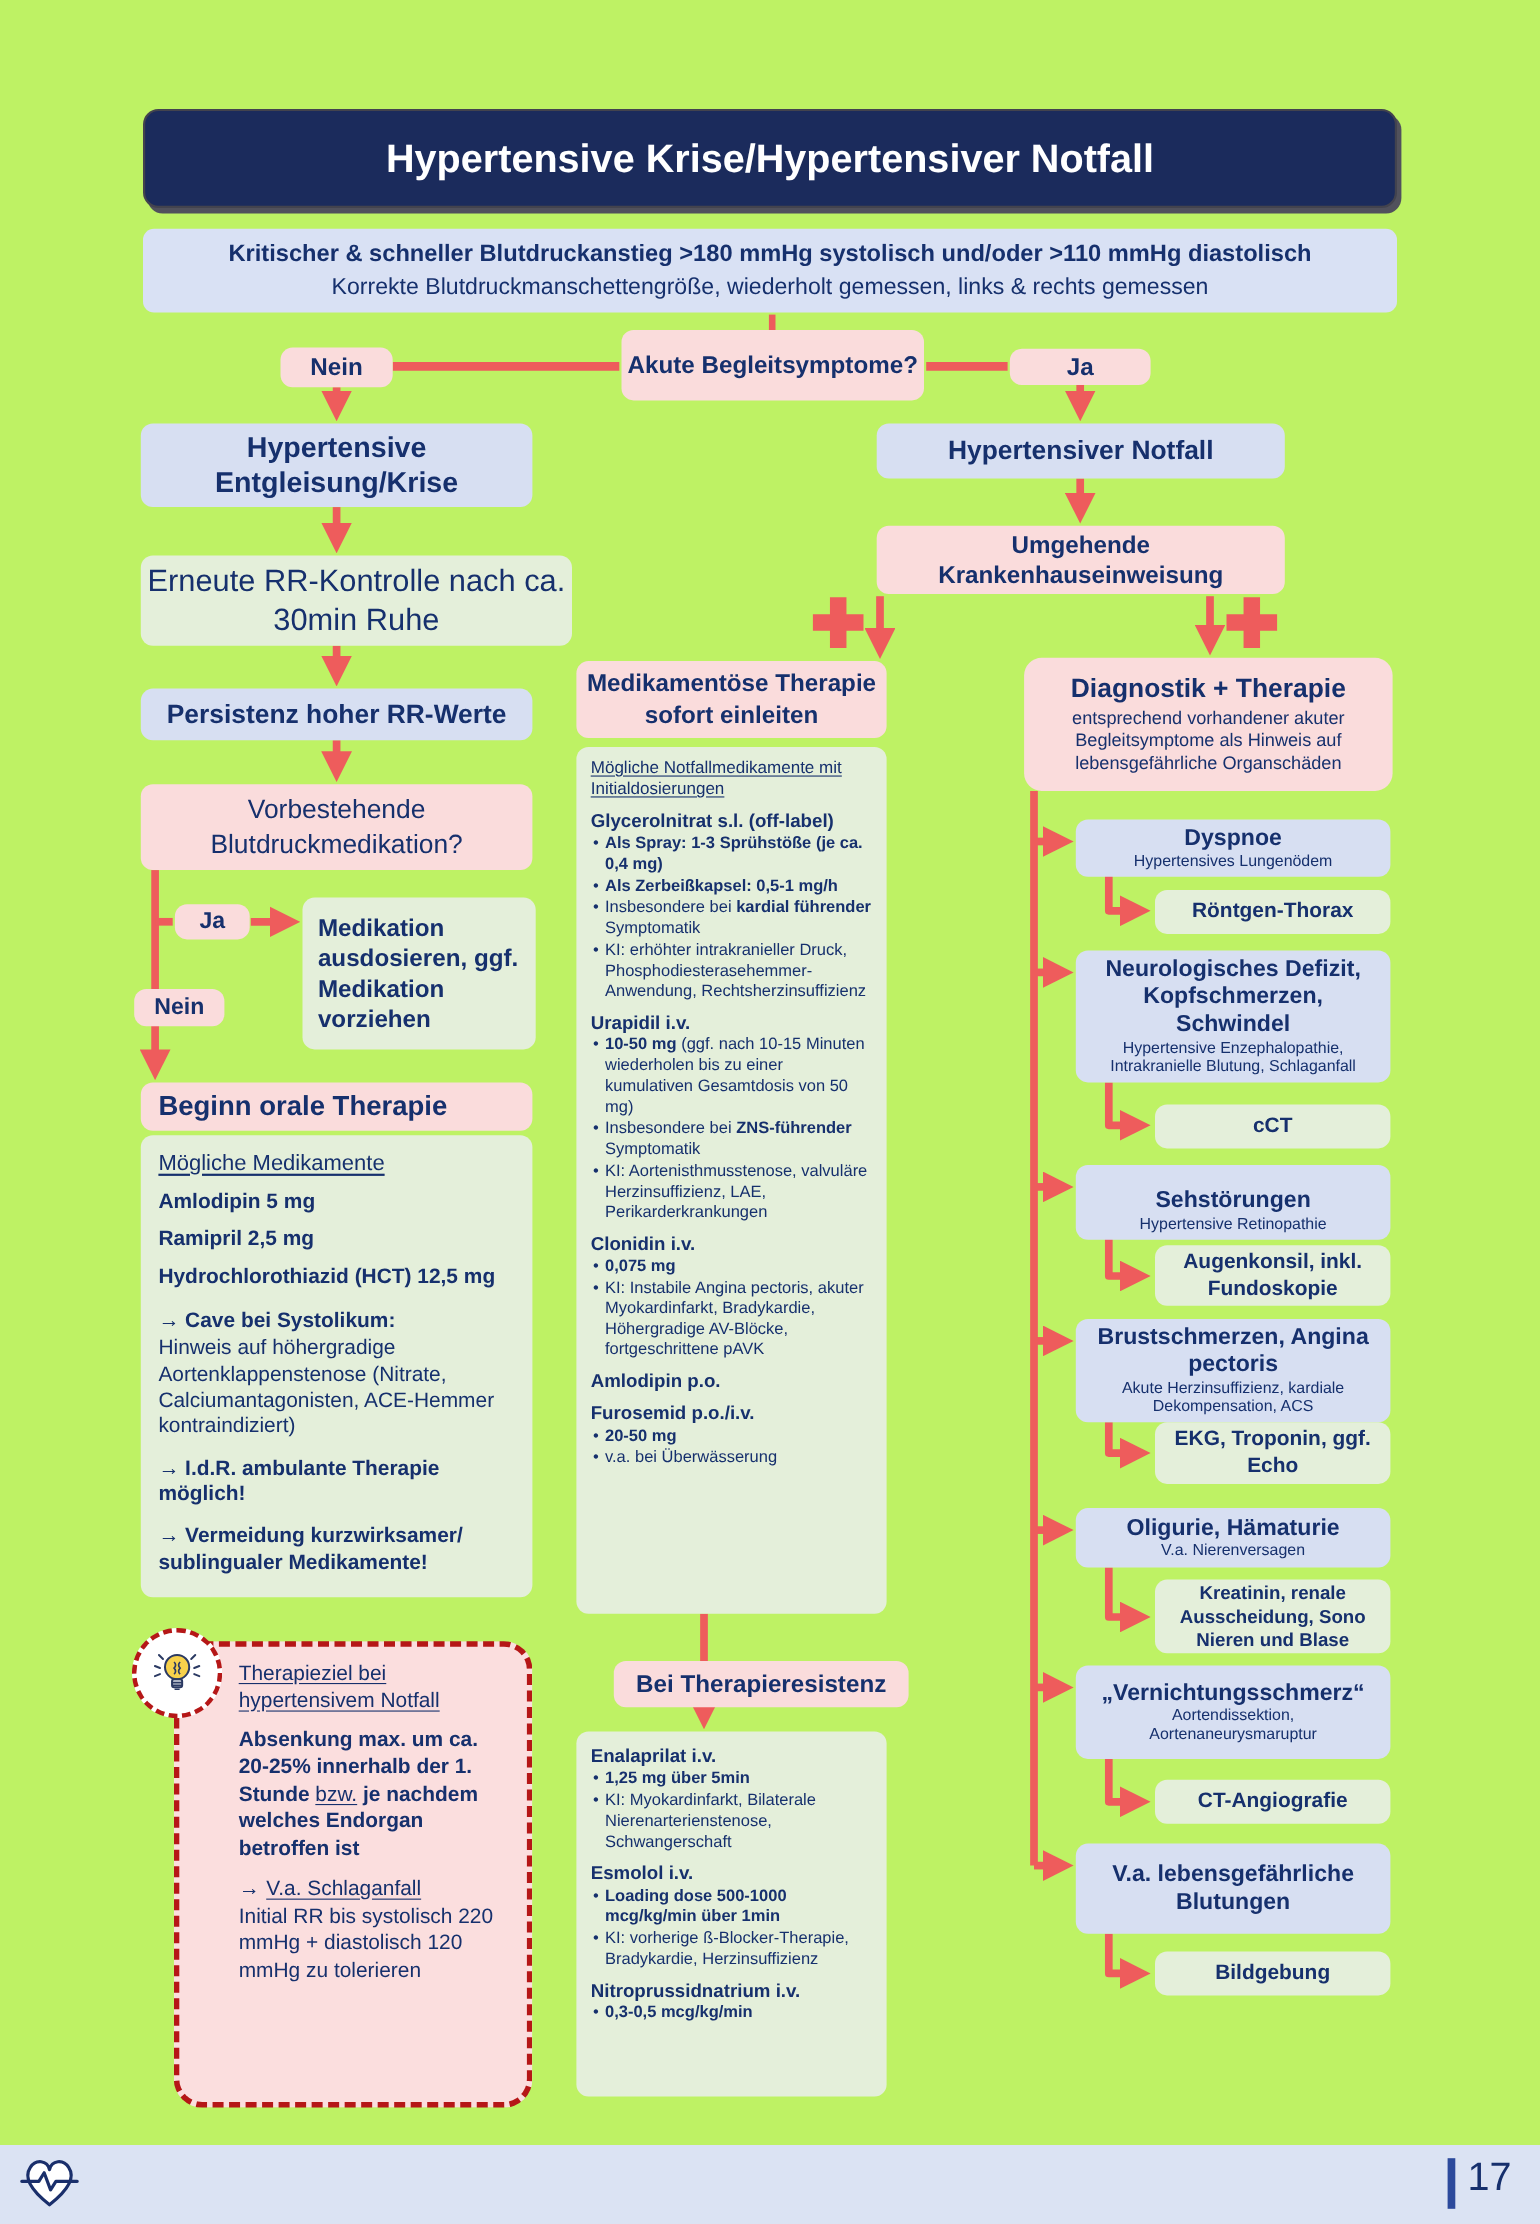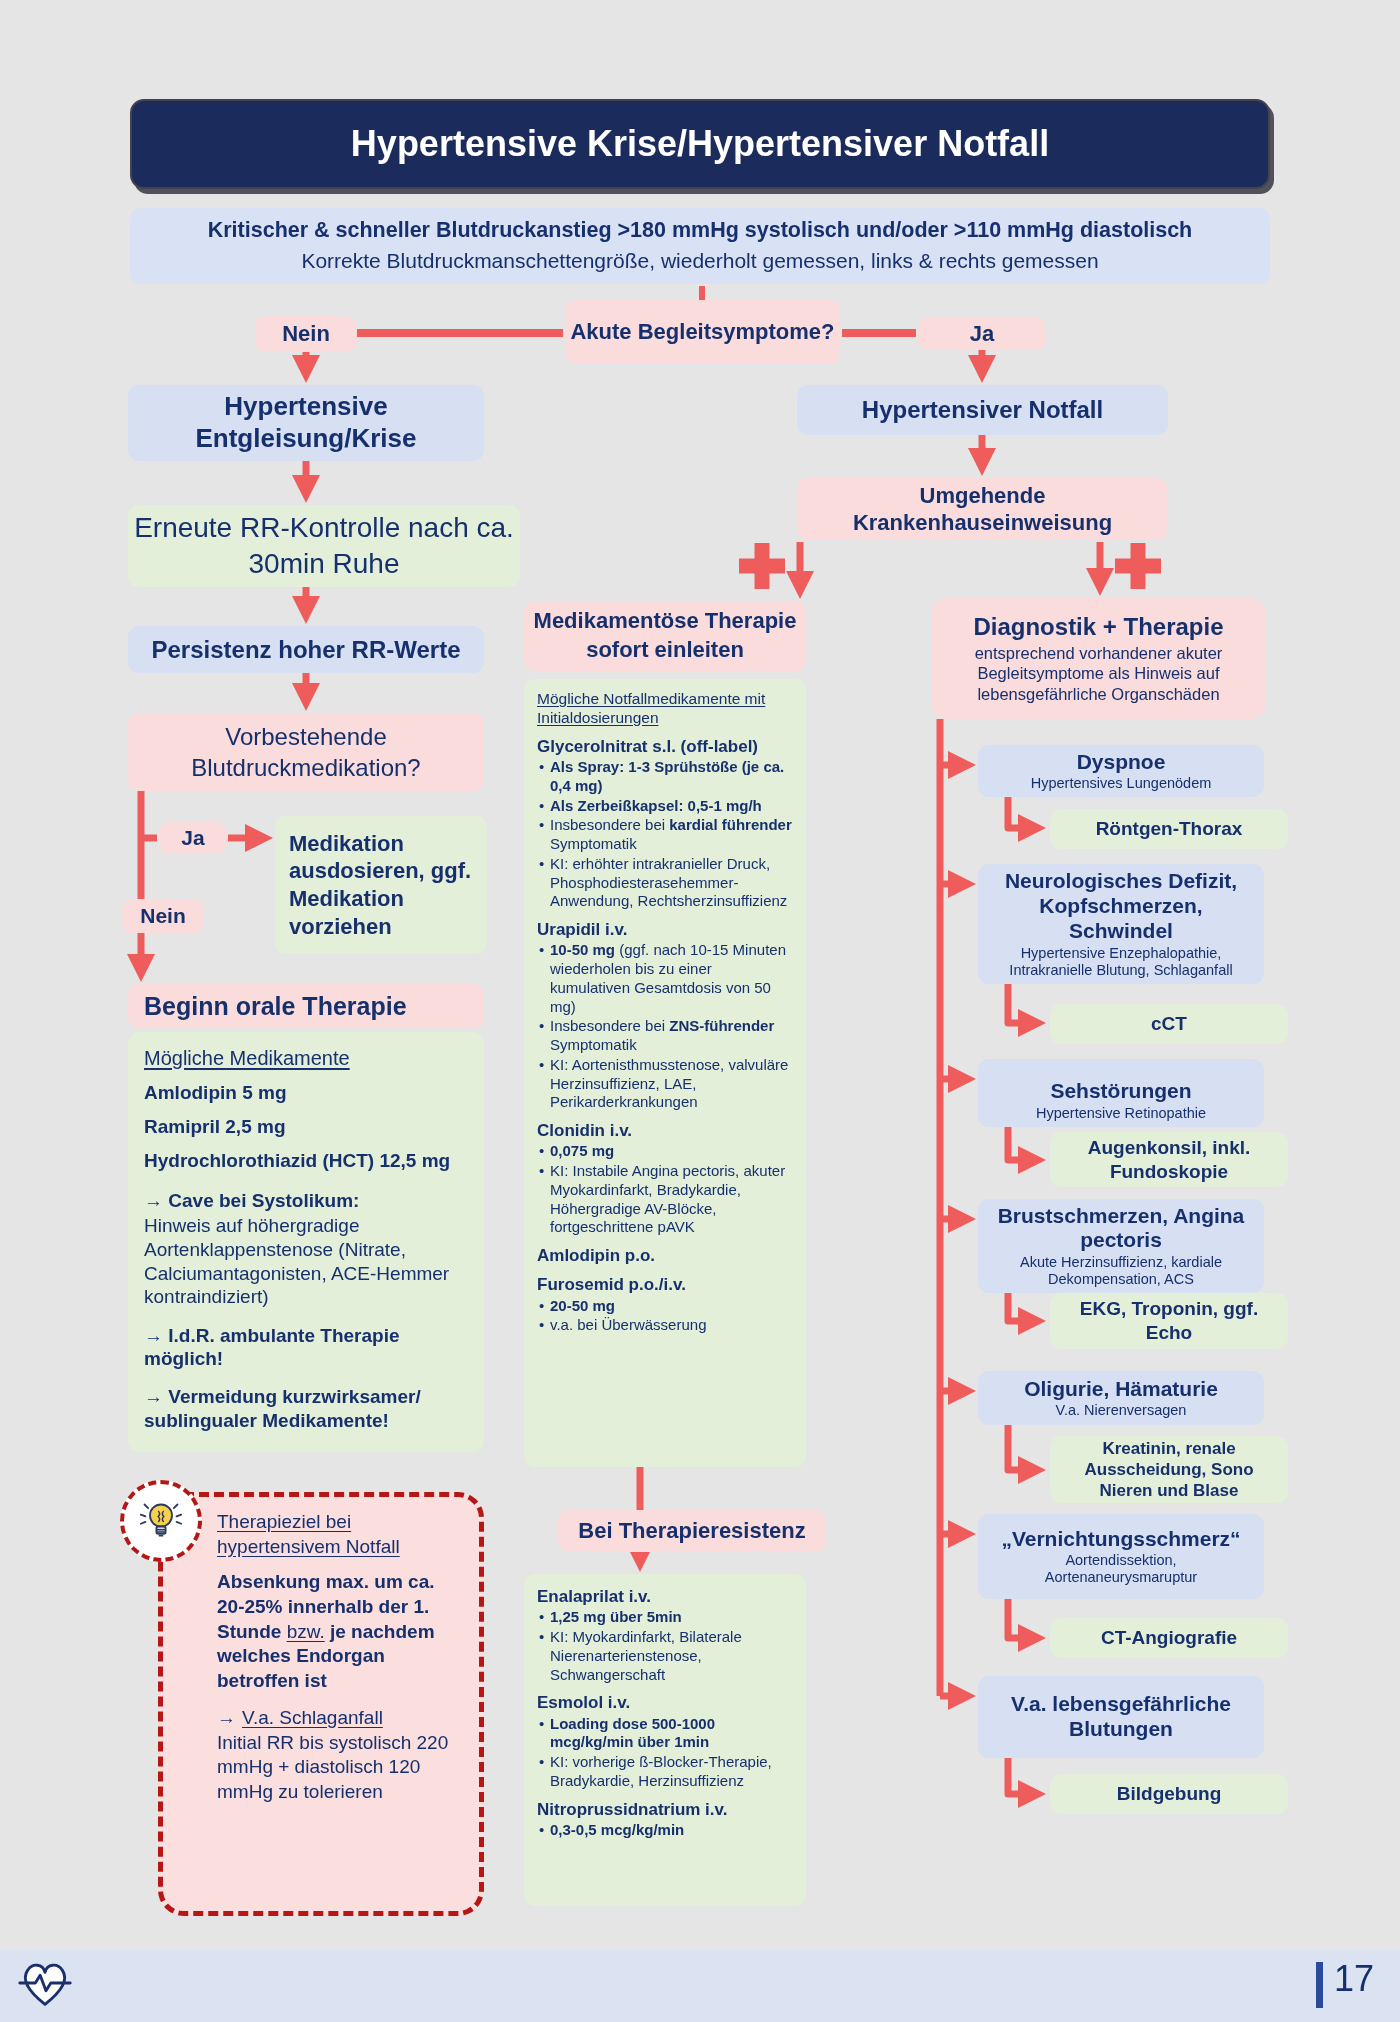--- a/index.html
+++ b/index.html
@@ -1,16 +1,16 @@
 <!DOCTYPE html>
 <html><head>
 <meta charset="utf-8">
 <style>
   html,body{margin:0;padding:0;background:#ffffff;}
-  #page{position:relative;width:1400px;height:2022px;background:#e5e5e5;overflow:hidden;
+  #page{position:relative;width:1400px;height:2022px;background:#bef264;overflow:hidden;
         font-family:"Liberation Sans",sans-serif;color:#16306d;}
   #connectors{position:absolute;left:0;top:0;width:1400px;height:2022px;z-index:0;}
   .box{position:absolute;box-sizing:border-box;border-radius:11px;z-index:1;}
   .pink{background:#fadcdc;} .blue{background:#d7dff2;} .green{background:#e4efda;}
   .center{display:flex;flex-direction:column;align-items:center;justify-content:center;text-align:center;}
   
   .title-banner{left:130px;top:99px;width:1140px;height:90px;background:#1b2b5c;border:2px solid #43434e;
     box-shadow:4px 5px 0 0 #51515c;border-radius:14px;color:#ffffff;font-size:36px;font-weight:700;}
   .criteria{left:130px;top:208px;width:1140px;height:76px;background:#d9e1f4;border-radius:10px;line-height:1.45;}
   .criteria .l1{font-size:21.5px;font-weight:700;}
@@ -59,21 +59,21 @@
   .resistbox{left:524px;top:1574px;width:282px;height:332px;padding:12px 13px;font-size:15px;line-height:1.25;}
   
   .notfall{left:797px;top:385px;width:371px;height:50px;font-size:24px;font-weight:700;}
   .admission{left:797px;top:478px;width:371px;height:62px;font-size:22px;font-weight:700;line-height:1.25;}
   .diaghead{left:931px;top:598px;width:335px;height:121px;border-radius:16px;padding:8px 10px;}
   .diaghead .t{font-size:24px;font-weight:700;}
   .diaghead .s{font-size:16.5px;line-height:1.22;margin-top:2px;}
   .sym{left:978px;width:286px;padding:5px 10px;}
   .sym .sym-title{font-size:21px;font-weight:700;line-height:1.18;}
   .sym .sym-sub{font-size:14.5px;line-height:1.18;margin-top:1px;}
-  .workup{left:1050px;width:238px;font-size:19px;font-weight:700;line-height:1.25;padding:20px 8px;}
+  .workup{left:1050px;width:214px;font-size:19px;font-weight:700;line-height:1.25;padding:20px 8px;}
   .w-small{font-size:17px;}
   
   .footer{position:absolute;left:0;top:1950px;width:1400px;height:72px;background:#dbe3f3;z-index:1;}
   .pagebar{position:absolute;left:1316px;top:1962px;width:7px;height:46px;background:#2c4a9c;z-index:2;}
   .pagenum{position:absolute;left:1334px;top:1958px;font-size:36px;color:#16306d;z-index:2;}
   .heart{position:absolute;left:14px;top:1952px;z-index:2;}
 </style>
 </head>
 <body>
 

